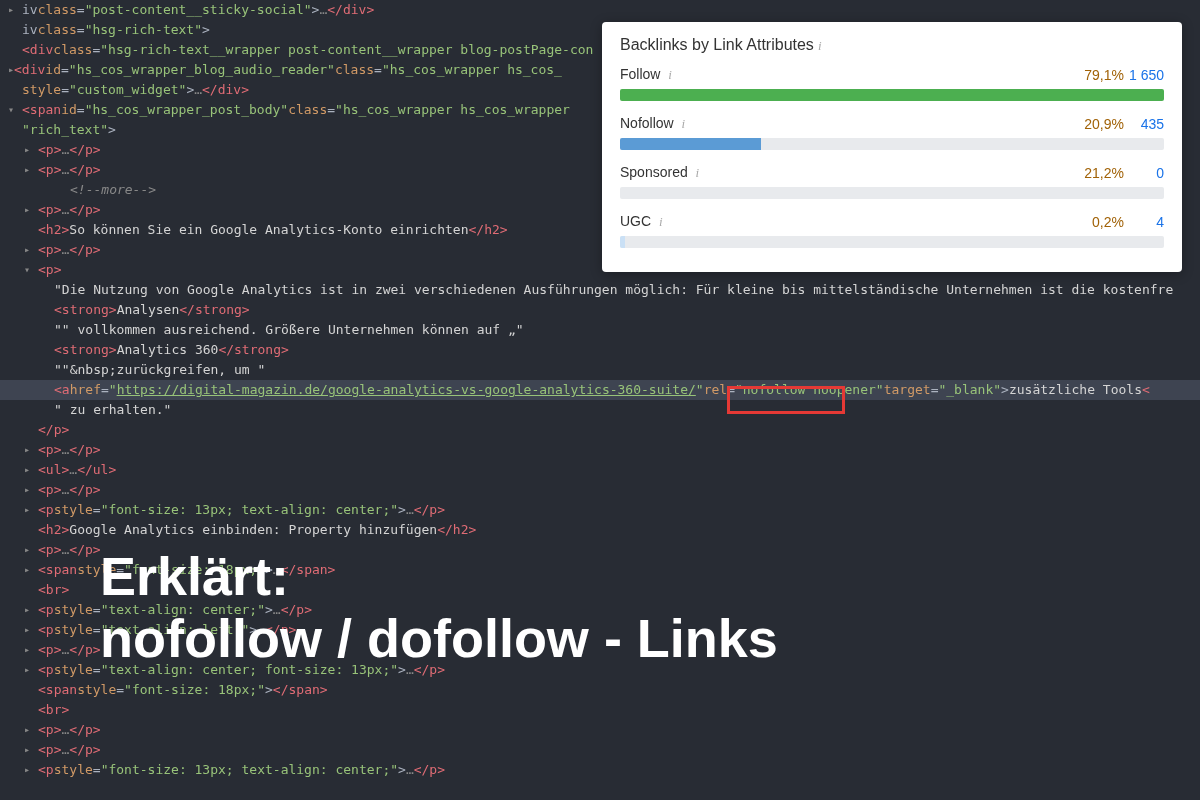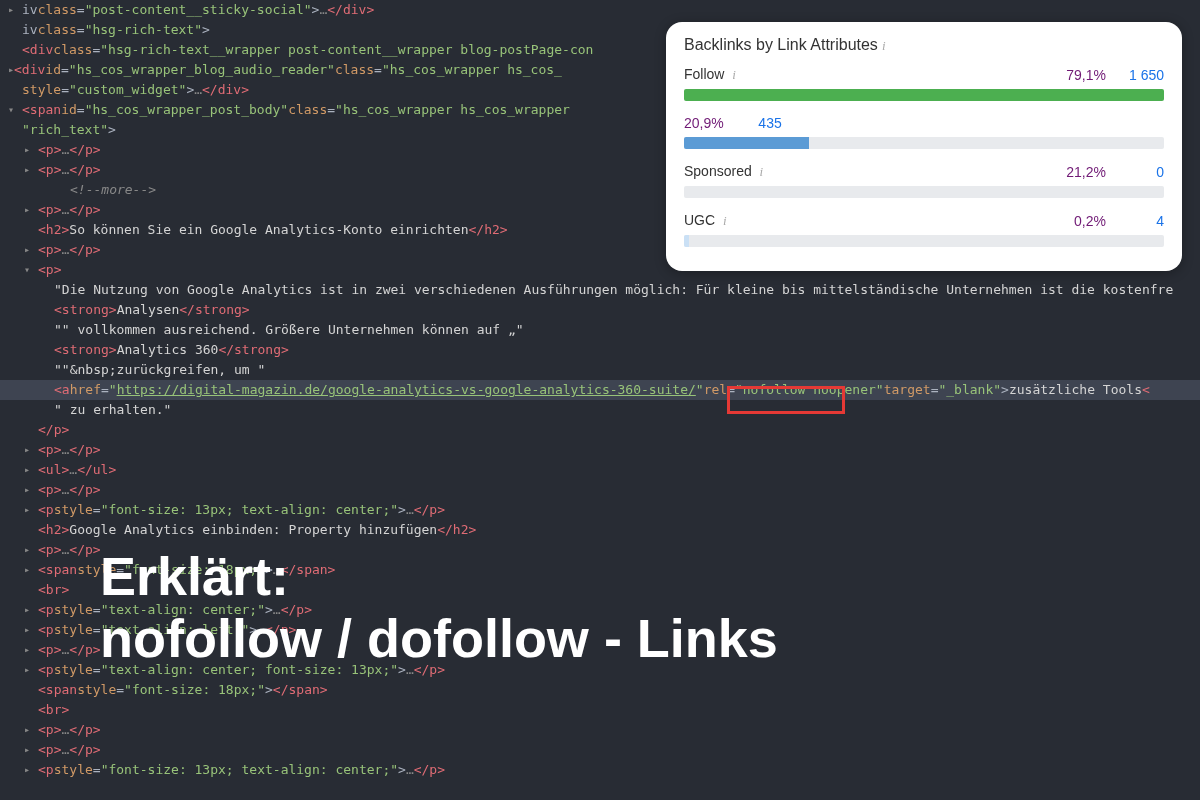--- a/index.html
+++ b/index.html
@@ -9,26 +9,26 @@
 .arrow { color: #888; width: 14px; display: inline-block; font-size: 10px; }
 .indent { display: inline-block; }
 .i0 { width: 0; } .i1 { width: 16px; } .i2 { width: 32px; } .i3 { width: 48px; }
 .tag { color: #e06c75; text-align: right; }
 .attr { color: #d19a66; }
 .str { color: #98c379; }
 .str u { text-decoration: underline; }
 .txt { color: #d4d4d4; }
 .com { color: #888; font-style: italic; }
 .ellip { color: #888; }
-.panel { position: absolute; top: 22px; right: 18px; width: 516px; background: #fff; border-radius: 16px; box-shadow: 0 2px 12px rgba(0,0,0,0.3); padding: 14px 18px 10px; }
+.panel { position: absolute; top: 22px; right: 18px; width: 580px; background: #fff; border-radius: 4px; box-shadow: 0 2px 12px rgba(0,0,0,0.3); padding: 14px 18px 10px; }
 .panel-title { font-family: -apple-system, Arial, sans-serif; font-size: 16px; color: #333; font-weight: 400; margin-bottom: 12px; }
 .row { margin-bottom: 14px; }
 .row-head { display: flex; align-items: flex-end; font-family: -apple-system, Arial, sans-serif; font-size: 14px; color: #333; margin-bottom: 6px; }
 .row-label { flex: 1; }
-.row-pct { color: #701a75; margin-right: 18px; }
+.row-pct { color: #a16207; }
 .row-val { color: #1a73e8; min-width: 40px; text-align: right; }
 .bar-track { width: 100%; height: 12px; background: #e8eaed; border-radius: 2px; overflow: hidden; }
 .bar-fill { height: 100%; }
 .bar-green { background: #4caf50; }
 .bar-blue { background: #5b9bd5; }
 .bar-lightblue { background: #cae0f5; }
 .info-ic { font-style: italic; color: #aaa; font-size: 13px; margin-left: 4px; font-family: serif; }
 .redbox { position: absolute; border: 3px solid #e53935; pointer-events: none; }
 .overlay { position: absolute; font-family: -apple-system, 'Segoe UI', Arial, sans-serif; font-weight: 800; color: #fff; font-size: 54px; line-height: 1.15; pointer-events: none; }
 </style>
@@ -213,20 +213,21 @@
           <span class="row-label">Follow <span class="info-ic">i</span></span>
           <span class="row-pct">79,1%</span>
           <span class="row-val">1 650</span>
         </div>
         <div class="bar-track">
           <div class="bar-fill bar-green" style="width:100%"></div>
         </div>
       </div>
       <div class="row">
         <div class="row-head">
+          <span class="row-label">Nofollow <span class="info-ic">i</span></span>
           <span class="row-pct">20,9%</span>
           <span class="row-val">435</span>
         </div>
         <div class="bar-track">
           <div class="bar-fill bar-blue" style="width:26%"></div>
         </div>
       </div>
       <div class="row">
         <div class="row-head">
           <span class="row-label">Sponsored <span class="info-ic">i</span></span>

